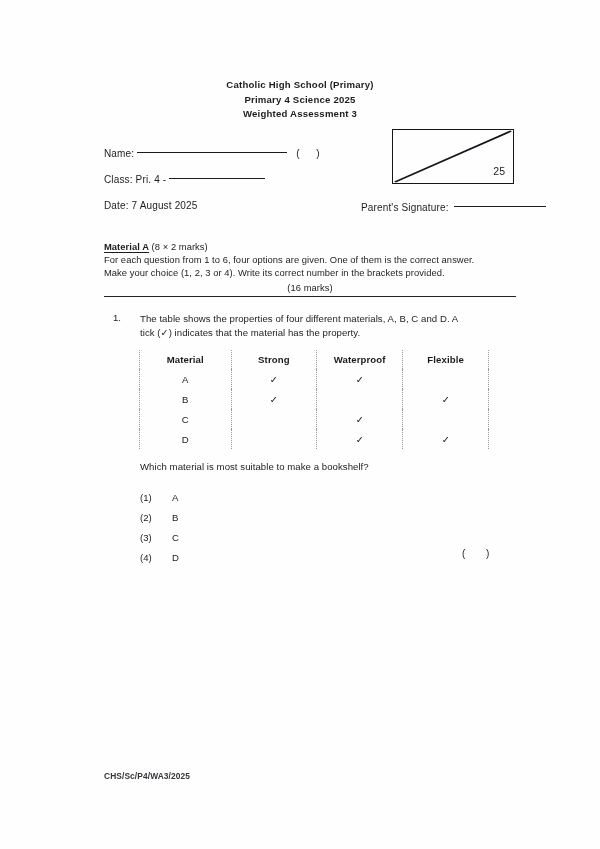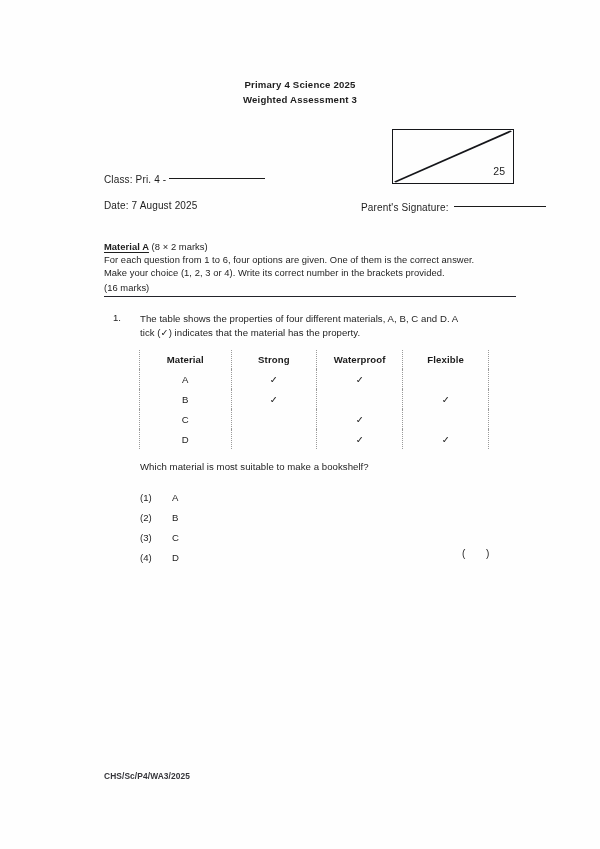--- a/index.html
+++ b/index.html
@@ -111,21 +111,21 @@
     font-size: 9.4px;
     line-height: 13.2px;
     letter-spacing: 0.05px;
   }
   .booklet-title {
     font-weight: bold;
     text-decoration: underline;
     text-underline-offset: 1.5px;
   }
   .booklet-marks {
-    text-align: left;
+    text-align: center;
     margin-top: 1px;
   }
 
   .hr {
     position: absolute;
     left: 104px;
     top: 296px;
     width: 412px;
     border-top: 1.5px solid #22232a;
   }
@@ -214,33 +214,37 @@
     letter-spacing: 0.1px;
     color: #35353a;
   }
 </style>
 </head>
 <body>
 
 <div class="page">
 
   <div class="doc-header">
+    <div>Catholic High School (Primary)</div>
     <div>Primary 4 Science 2025</div>
     <div>Weighted Assessment 3</div>
   </div>
 
   <div class="marks-box">
     <div class="marks-value-cell">
       <svg class="marks-slash" viewBox="0 0 61 52" preserveAspectRatio="none">
         <line x1="1" y1="51" x2="60" y2="1" stroke="#15161a" stroke-width="1.4"></line>
       </svg>
       <span class="marks-value">25</span>
     </div>
   </div>
 
+  <div class="field f-name">
+    <span>Name:</span><span class="rule rule-name"></span><span class="paren">(    )</span>
+  </div>
 
   <div class="field f-class">
     <span>Class: Pri. 4 -</span><span class="rule rule-class"></span>
   </div>
 
   <div class="field f-date">Date: 7 August 2025</div>
 
   <div class="field f-sign">
     <span>Parent's Signature:</span><span class="rule rule-sign"></span>
   </div>

